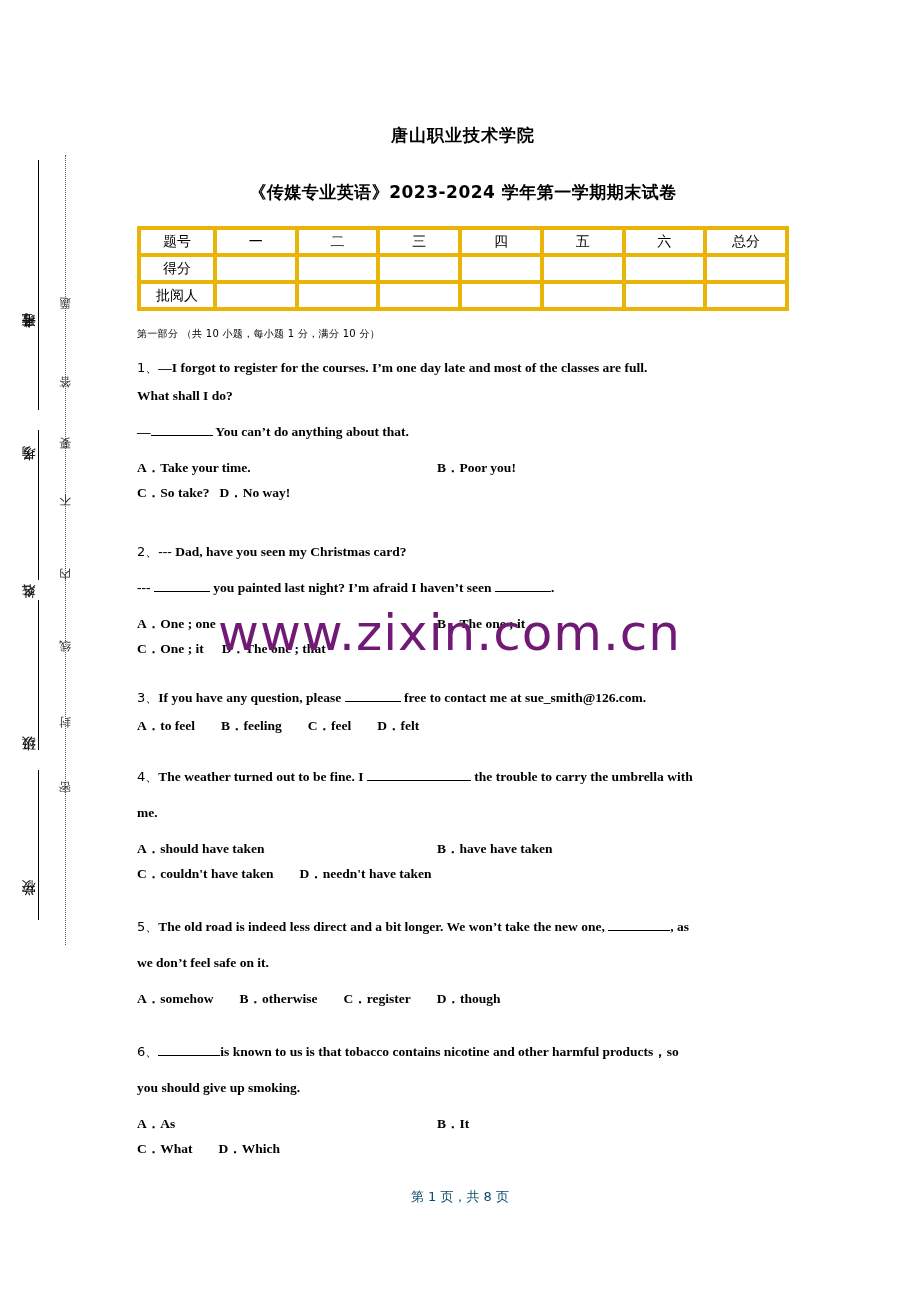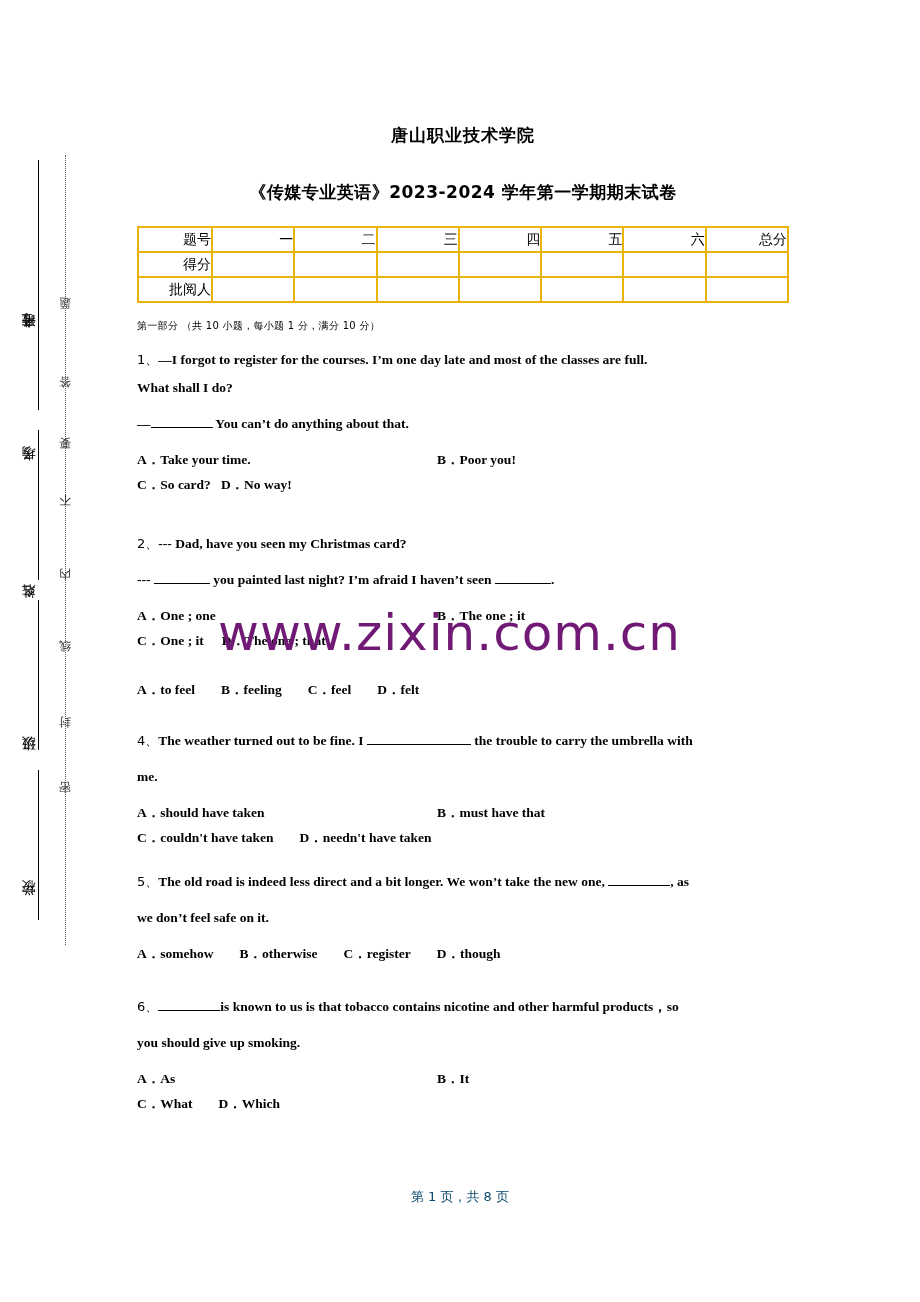--- a/index.html
+++ b/index.html
@@ -81,23 +81,23 @@
   }
 
   
   table.score-table {
     margin-top: 22px;
     border-collapse: collapse;
     width: 652px;
     table-layout: fixed;
   }
   table.score-table td {
-    border: 2px solid #eab308;
+    border: 4px solid #eab308;
     height: 21px;
-    text-align: right;
+    text-align: center;
     vertical-align: middle;
     font-size: 14px;
     font-family: "DejaVu Sans", "Liberation Sans", sans-serif;
     padding: 1px 0;
   }
   table.score-table td.head-col { width: 72px; }
 
   
   .section-heading {
     margin-top: 16px;
@@ -244,63 +244,66 @@
       <span>What shall I do?</span>
     </div>
     <div class="q-line">
       <span>—</span><span class="blank blank-l"></span><span> You can’t do anything about that.</span>
     </div>
     <div class="opt-row">
       <span class="opt-a">A．Take your time.</span>
       <span class="opt-b">B．Poor you!</span>
     </div>
     <div class="opt-inline">
-      <span>C．So card?</span><span class="sp-3"></span><span>D．No way!</span>
+      <span>C．So take?</span><span class="sp-3"></span><span>D．No way!</span>
     </div>
   </div>
 
   <div class="q-block" style="margin-top:34px;">
     <div class="q-line">
       <span class="q-num">2、</span><span>--- Dad, have you seen my Christmas card?</span>
     </div>
     <div class="q-line">
       <span>--- </span><span class="blank blank-m"></span><span> you painted last night? I’m afraid I haven’t seen </span><span class="blank blank-m"></span><span>.</span>
     </div>
     <div class="opt-row">
       <span class="opt-a">A．One ; one</span>
       <span class="opt-b">B．The one ; it</span>
     </div>
     <div class="opt-inline">
       <span>C．One ; it</span><span class="sp-2"></span><span>D．The one ; that</span>
     </div>
   </div>
 
   <div class="q-block" style="margin-top:24px;">
+    <div class="q-line nogap">
+      <span class="q-num">3、</span><span>If you have any question, please </span><span class="blank blank-m"></span><span> free to contact me at sue_smith@126.com.</span>
+    </div>
     <div class="opt-inline">
       <span>A．to feel</span><span class="sp-1"></span><span>B．feeling</span><span class="sp-1"></span><span>C．feel</span><span class="sp-1"></span><span>D．felt</span>
     </div>
   </div>
 
   <div class="q-block" style="margin-top:26px;">
     <div class="q-line">
       <span class="q-num">4、</span><span>The weather turned out to be fine. I </span><span class="blank blank-xl"></span><span> the trouble to carry the umbrella with</span>
     </div>
     <div class="q-line">
       <span>me.</span>
     </div>
     <div class="opt-row">
       <span class="opt-a">A．should have taken</span>
-      <span class="opt-b">B．must have that</span>
+      <span class="opt-b">B．have have taken</span>
     </div>
     <div class="opt-inline">
       <span>C．couldn't have taken</span><span class="sp-1"></span><span>D．needn't have taken</span>
     </div>
   </div>
 
-  <div class="q-block" style="margin-top:19px;">
+  <div class="q-block" style="margin-top:28px;">
     <div class="q-line">
       <span class="q-num">5、</span><span>The old road is indeed less direct and a bit longer. We won’t take the new one, </span><span class="blank blank-l"></span><span>, as</span>
     </div>
     <div class="q-line">
       <span>we don’t feel safe on it.</span>
     </div>
     <div class="opt-inline">
       <span>A．somehow</span><span class="sp-1"></span><span>B．otherwise</span><span class="sp-1"></span><span>C．register</span><span class="sp-1"></span><span>D．though</span>
     </div>
   </div>

